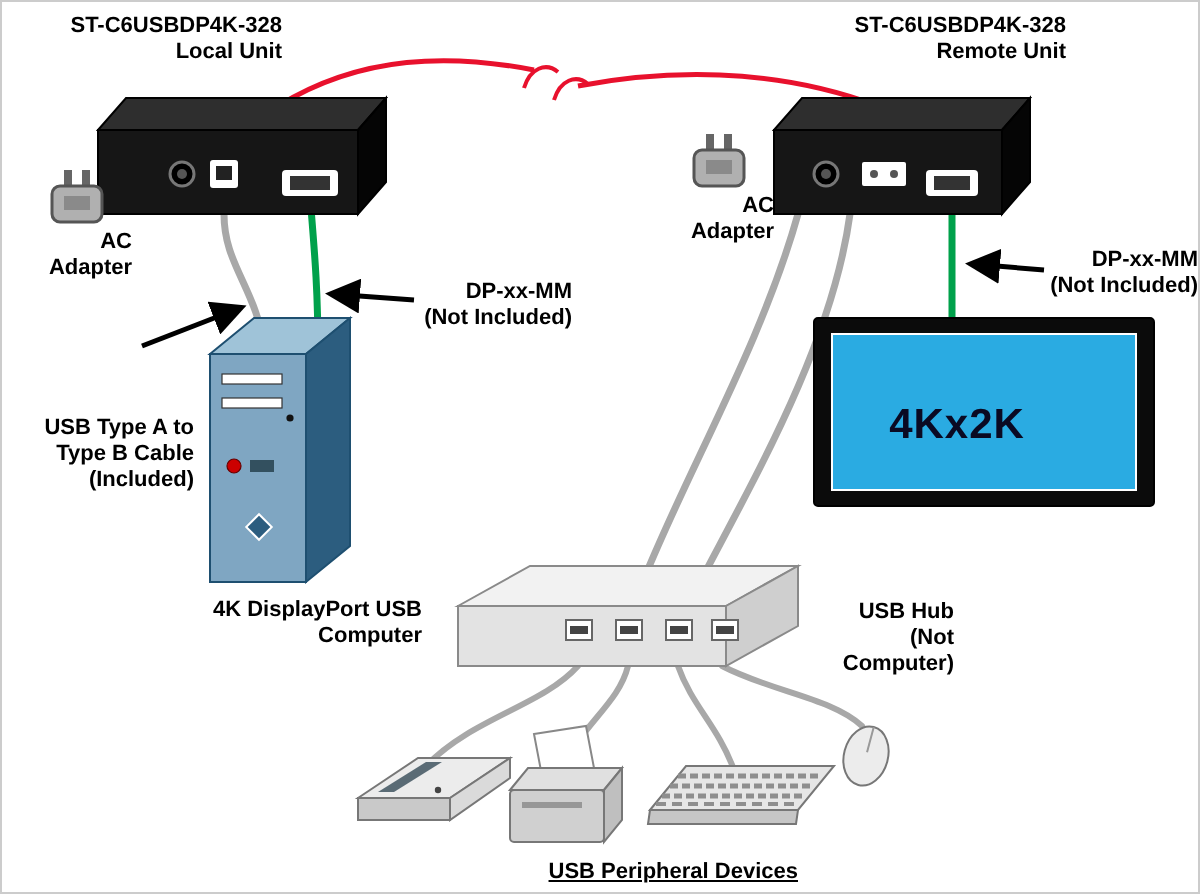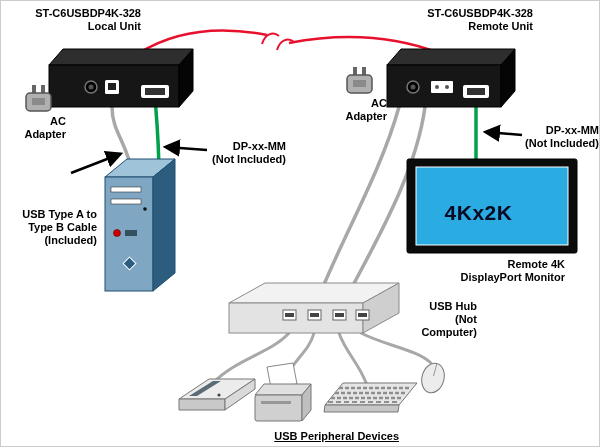--- a/index.html
+++ b/index.html
@@ -171,20 +171,20 @@
 Adapter</div>
   <div class="lbl" style="left:330px; top:96px; width:56px;">AC
 Adapter</div>
   <div class="lbl" style="left:203px; top:139px; width:82px;">DP-xx-MM
 (Not Included)</div>
   <div class="lbl" style="left:516px; top:123px; width:82px;">DP-xx-MM
 (Not Included)</div>
   <div class="lbl" style="left:0px; top:177px; width:96px;margin-top:30px;">USB Type A to
 Type B Cable
 (Included)</div>
+  <div class="lbl" style="left:65px; top:298px; width:145px;">4K DisplayPort USB
+Computer</div>
   <div class="screen-text" style="left:415px; top:190px; width:125px;margin-top:10px;">4Kx2K</div>
-  <div class="lbl" style="left:418px; top:257px; width:146px;">Remote 4K
-DisplayPort Monitor</div>
   <div class="lbl" style="left:396px; top:299px; width:80px;">USB Hub
 (Not Computer)</div>
   <div class="lbl" style="left:198px; top:429px; width:200px;text-decoration:underline;">USB Peripheral Devices</div>
 
 </div>
 
 </body></html>

